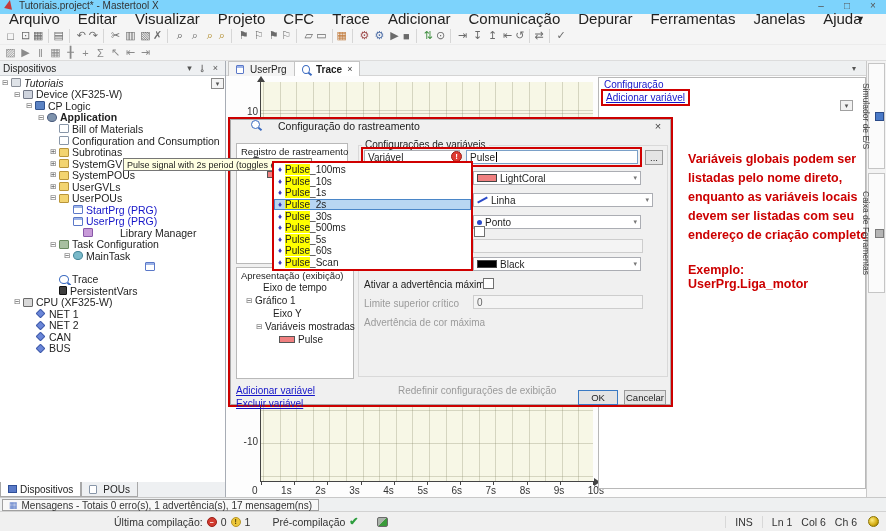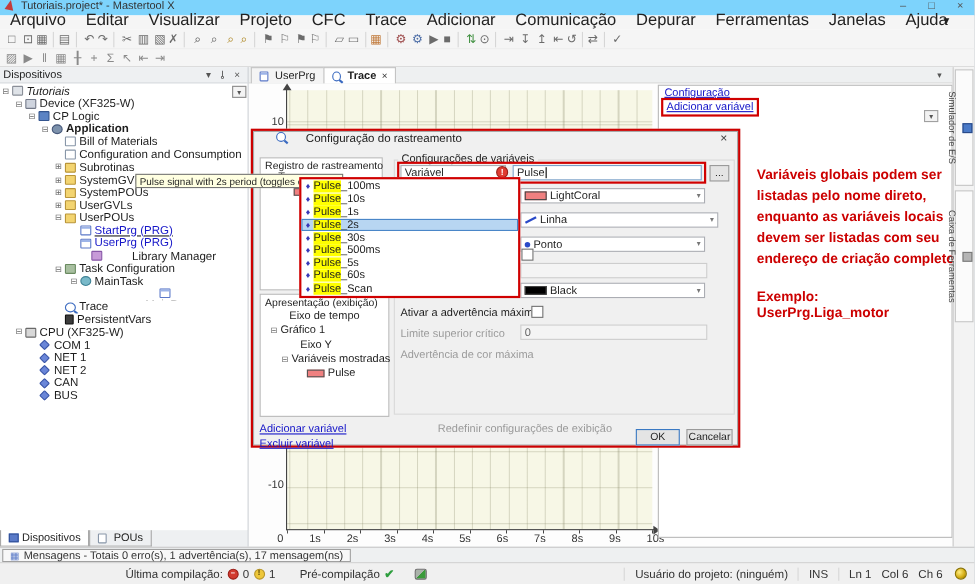--- a/index.html
+++ b/index.html
@@ -280,21 +280,21 @@
         <span class="ico ico-folder"></span>
         <span class="tlabel">UserGVLs</span>
       </div>
 
       <div class="tnode" style="padding-left: 50px;">
         <span class="texp">⊟</span>
         <span class="ico ico-folder"></span>
         <span class="tlabel">UserPOUs</span>
       </div>
 
-      <div class="tnode" style="padding-left: 64px; text-decoration: underline;">
+      <div class="tnode" style="padding-left: 64px;">
         <span class="texp"></span>
         <span class="ico ico-prg"></span>
         <span class="tlabel blue">StartPrg (PRG)</span>
       </div>
 
       <div class="tnode" style="padding-left: 64px;">
         <span class="texp"></span>
         <span class="ico ico-prg"></span>
         <span class="tlabel blue">UserPrg (PRG)</span>
       </div>
@@ -334,25 +334,20 @@
         <span class="ico ico-persist"></span>
         <span class="tlabel">PersistentVars</span>
       </div>
 
       <div class="tnode" style="padding-left: 14px;">
         <span class="texp">⊟</span>
         <span class="ico ico-cpu"></span>
         <span class="tlabel">CPU (XF325-W)</span>
       </div>
 
-      <div class="tnode" style="padding-left: 26px;">
-        <span class="texp"></span>
-        <span class="ico ico-port"></span>
-        <span class="tlabel">COM 1</span>
-      </div>
 
       <div class="tnode" style="padding-left: 26px;">
         <span class="texp"></span>
         <span class="ico ico-port"></span>
         <span class="tlabel">NET 1</span>
       </div>
 
       <div class="tnode" style="padding-left: 26px;">
         <span class="texp"></span>
         <span class="ico ico-port"></span>
@@ -457,21 +452,20 @@
     <span class="dot dot-err">–</span>
     <span>0</span>
     <span class="dot dot-warn">!</span>
     <span>1</span>
     <span style="width:14px"></span>
     <span>Pré-compilação</span>
     <span class="chkgreen">✔</span>
     <span class="connico"></span>
   </span>
   <span class="sb-right">
-    <span class="sbseg">Usuário do projeto: (ninguém)</span>
     <span class="sbseg">INS</span>
     <span class="sbseg">Ln 1</span>
     <span>Col 6</span>
     <span class="sbseg" style="border:none">Ch 6</span>
     <span class="globe"></span>
   </span>
 </div>
 
 <div class="dialog">
   <div class="dlg-title">

